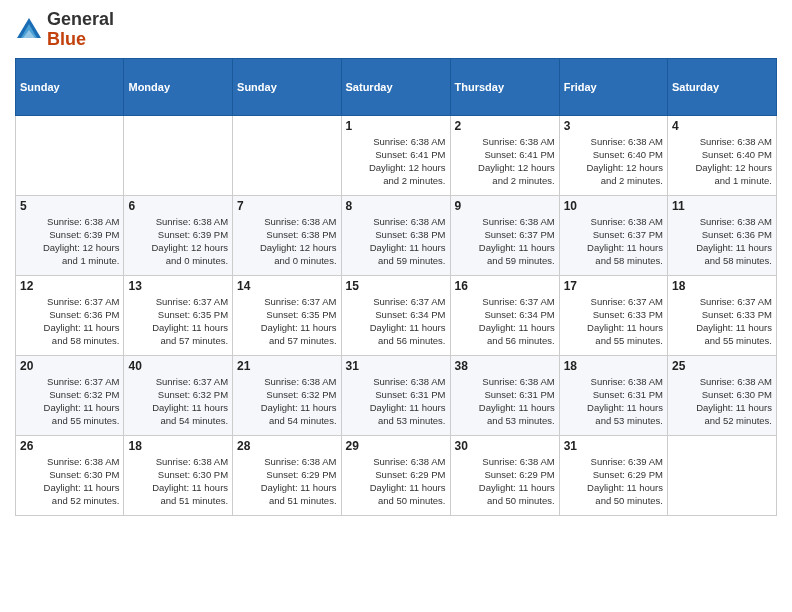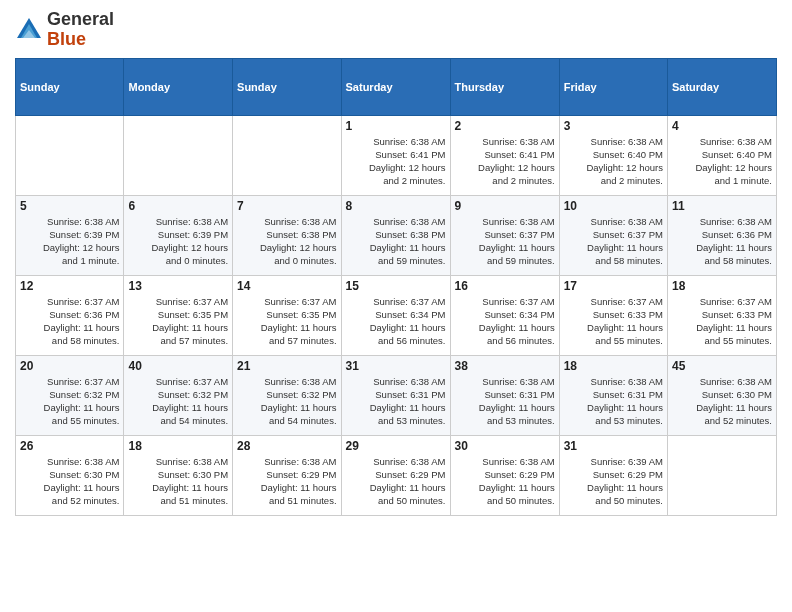--- a/index.html
+++ b/index.html
@@ -223,21 +223,21 @@
           </td>
           <td>
             <span class="day-number">38</span>
             <div class="day-info">Sunrise: 6:38 AM<br>Sunset: 6:31 PM<br>Daylight: 11 hours<br>and 53 minutes.</div>
           </td>
           <td>
             <span class="day-number">18</span>
             <div class="day-info">Sunrise: 6:38 AM<br>Sunset: 6:31 PM<br>Daylight: 11 hours<br>and 53 minutes.</div>
           </td>
           <td>
-            <span class="day-number">45</span>
+            <span class="day-number">25</span>
             <div class="day-info">Sunrise: 6:38 AM<br>Sunset: 6:30 PM<br>Daylight: 11 hours<br>and 52 minutes.</div>
           </td>
         </tr>
         <tr>
           <td>
             <span class="day-number">26</span>
             <div class="day-info">Sunrise: 6:38 AM<br>Sunset: 6:30 PM<br>Daylight: 11 hours<br>and 52 minutes.</div>
           </td>
           <td>
             <span class="day-number">18</span>

